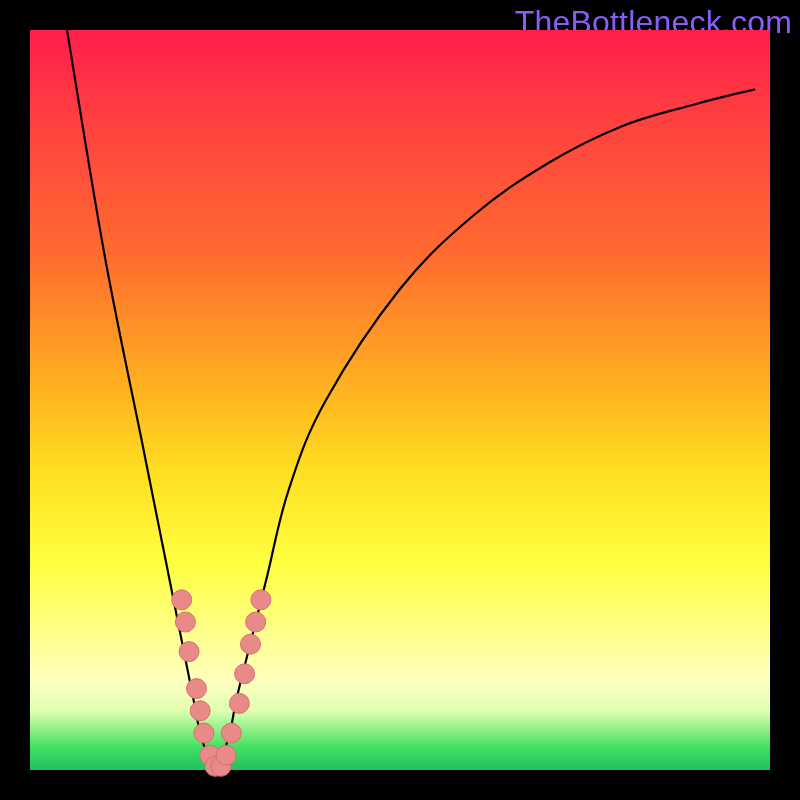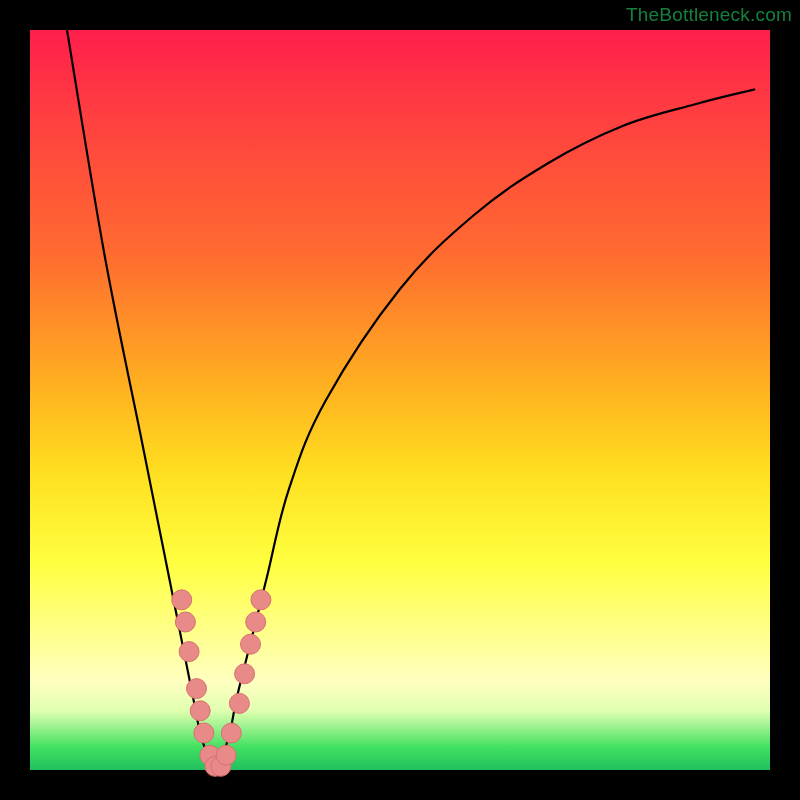--- a/index.html
+++ b/index.html
@@ -35,23 +35,23 @@
       #ffffc0 88%,
       #e0ffb0 92%,
       #40e060 97%,
       #20c060 100%
     );
   }
   .watermark {
     position: absolute;
     top: 4px;
     right: 8px;
-    font-size: 19px;
+    font-size: 32px;
     font-weight: 500;
-    color: #15803d;
+    color: #8b5cf6;
     letter-spacing: 0.2px;
   }
   svg.curve {
     position: absolute;
     left: 0;
     top: 0;
     width: 740px;
     height: 740px;
     overflow: visible;
   }

